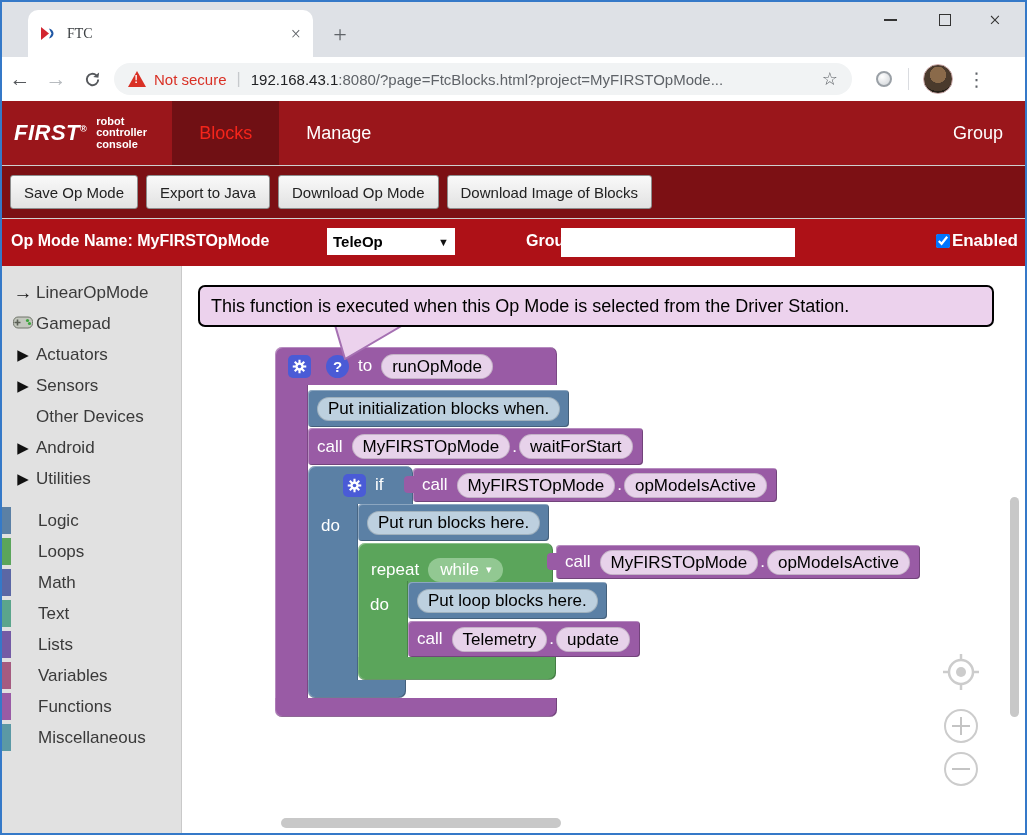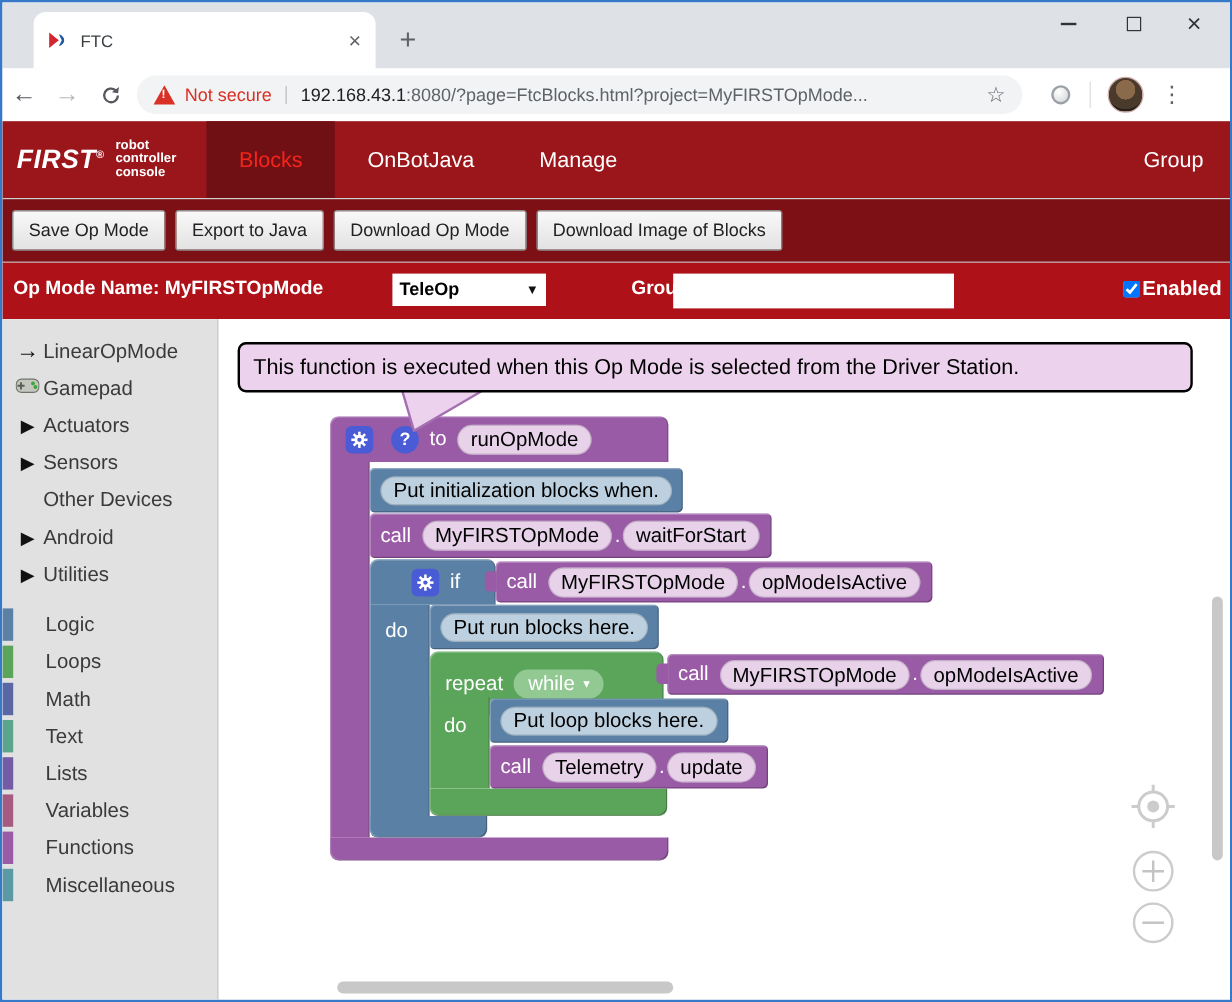--- a/index.html
+++ b/index.html
@@ -3,21 +3,21 @@
 <meta charset="utf-8">
 <style>
   * { margin:0; padding:0; box-sizing:border-box; }
   body { font-family:"Liberation Sans", sans-serif; background:#bfc6cc; }
   #window {
     position:relative; width:1027px; height:835px; background:#fff;
     border:2px solid #3579c8; overflow:hidden;
     font-family:"Liberation Sans", sans-serif;
   }
   
-  #titlebar { position:absolute; left:0; top:0; width:100%; height:55px; background:#dee1e6; }
+  #titlebar { position:absolute; left:0; top:0; width:100%; height:55px; background:#dee1e6;font-family:Liberation Serif, serif; }
   #tab {
     position:absolute; left:26px; top:8px; width:285px; height:47px;
     background:#fff; border-radius:10px 10px 0 0; display:flex; align-items:center; padding:0 12px;
   }
   .favicon { width:17px; height:17px; flex:0 0 auto; }
   #tab-title { margin-left:10px; font-size:14px; color:#3c4043; flex:1; }
   #tab-close { font-size:18px; color:#5f6368; cursor:default; line-height:1; }
   #new-tab { position:absolute; left:324px; top:18px; font-size:24px; color:#5f6368; width:28px; height:28px; text-align:center; line-height:28px; }
   .win-btn { position:absolute; top:0; width:50px; height:36px; display:flex; align-items:center; justify-content:center; }
   #btn-min { right:110px; } #btn-max { right:55px; } #btn-close { right:5px; }
@@ -171,21 +171,20 @@
     <div id="avatar"></div>
     <div id="menu-dots">⋮</div>
   </div>
 
   <div id="appnav">
     <div id="brand">
       <span id="brand-first"><span>FIRST</span><sup>®</sup></span>
       <span id="brand-sub" style="width:62px;">robot controller console</span>
     </div>
     <div class="app-tab active">Blocks</div>
-    <div class="app-tab">OnBotJava</div>
     <div class="app-tab">Manage</div>
     <div id="help-link">Group</div>
   </div>
 
   <div id="cmdbar">
     <button class="cmd-btn">Save Op Mode</button>
     <button class="cmd-btn">Export to Java</button>
     <button class="cmd-btn">Download Op Mode</button>
     <button class="cmd-btn">Download Image of Blocks</button>
   </div>

